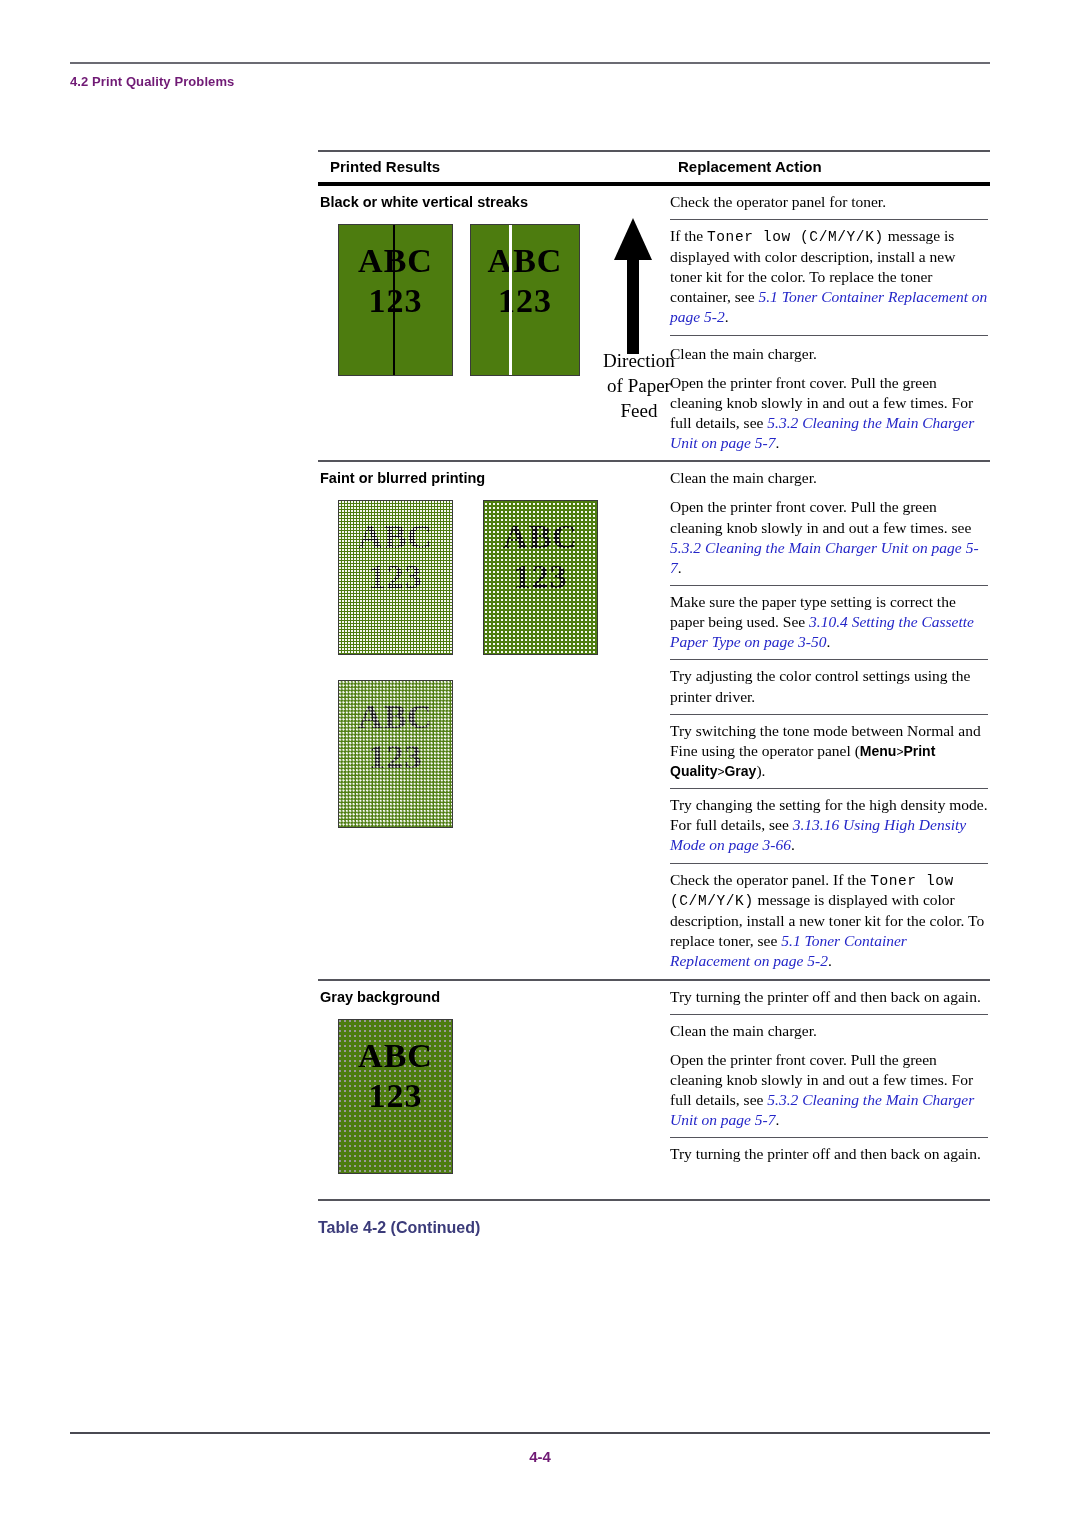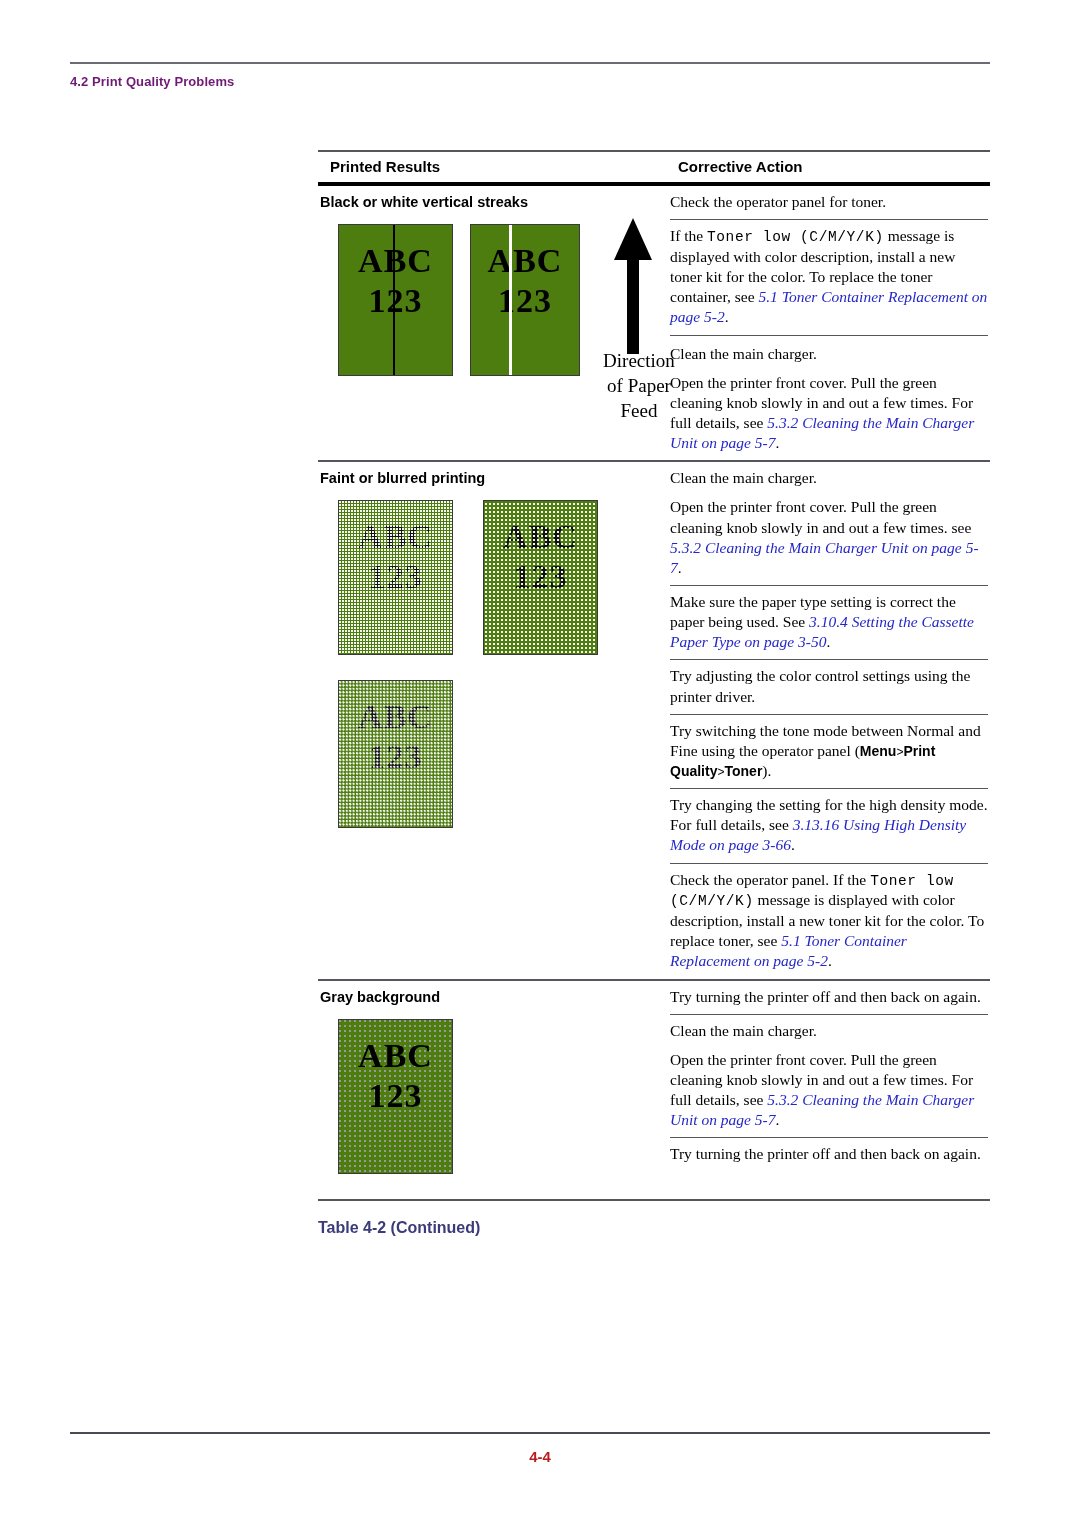--- a/index.html
+++ b/index.html
@@ -47,21 +47,21 @@
     border-top: 2px solid #4a4a52;
   }
   .folio {
     position: absolute;
     left: 0; top: 1448px;
     width: 1080px;
     text-align: center;
     font-family: "Liberation Sans", sans-serif;
     font-weight: bold;
     font-size: 15px;
-    color: #b91c1c;
+    color: #701a75;
   }
 
   
   .tbl {
     position: absolute;
     left: 318px; top: 150px;
     width: 672px;
   }
   .rule-top    { height: 0; border-top: 2px solid #55555c; }
   .rule-head   { height: 0; border-top: 4px solid #000000; }
@@ -247,21 +247,21 @@
 <div class="page">
 
   <div class="header-rule"></div>
   <div class="running-head">4.2 Print Quality Problems</div>
 
   <div class="tbl">
 
     <div class="rule-top"></div>
     <div class="row">
       <div class="col-l hdr-cell">Printed Results</div>
-      <div class="col-r hdr-cell">Corrective Action</div>
+      <div class="col-r hdr-cell">Replacement Action</div>
     </div>
     <div class="rule-head"></div>
 
     <div class="row">
       <div class="col-l">
         <div class="sym-head">Black or white vertical streaks</div>
 
         <div class="specimens" style="height:190px;">
 
           
@@ -376,21 +376,21 @@
         </div>
         <div class="rule-thin"></div>
 
         <div class="act">
           Try adjusting the color control settings using the printer driver.
         </div>
         <div class="rule-thin"></div>
 
         <div class="act">
           Try switching the tone mode between Normal and Fine using the operator panel
-          (<span class="ui">Menu</span><span class="gt">&gt;</span><span class="ui">Print Quality</span><span class="gt">&gt;</span><span class="ui">Toner</span>).
+          (<span class="ui">Menu</span><span class="gt">&gt;</span><span class="ui">Print Quality</span><span class="gt">&gt;</span><span class="ui">Gray</span>).
         </div>
         <div class="rule-thin"></div>
 
         <div class="act">
           Try changing the setting for the high density mode. For full details, see
           <span class="xref">3.13.16 Using High Density Mode on page 3-66</span>.
         </div>
         <div class="rule-thin"></div>
 
         <div class="act">

